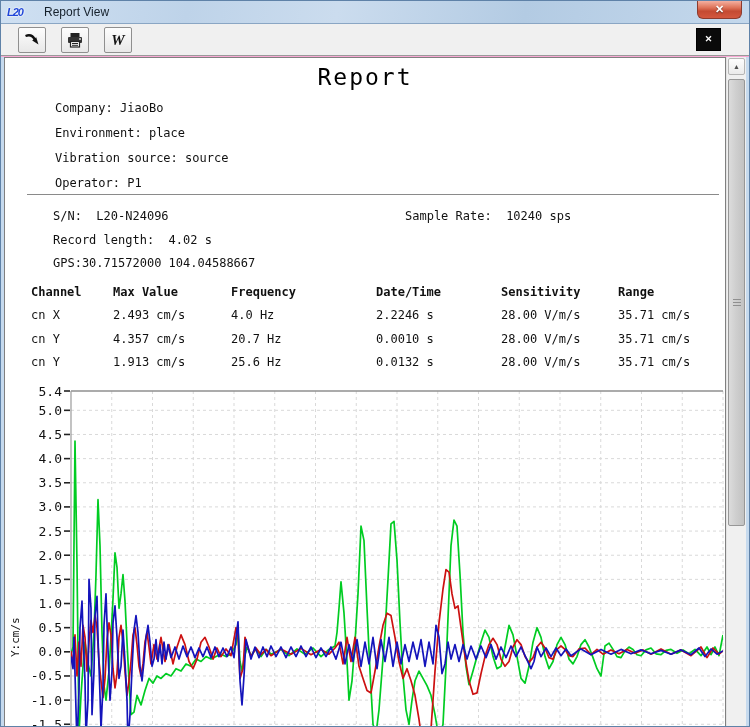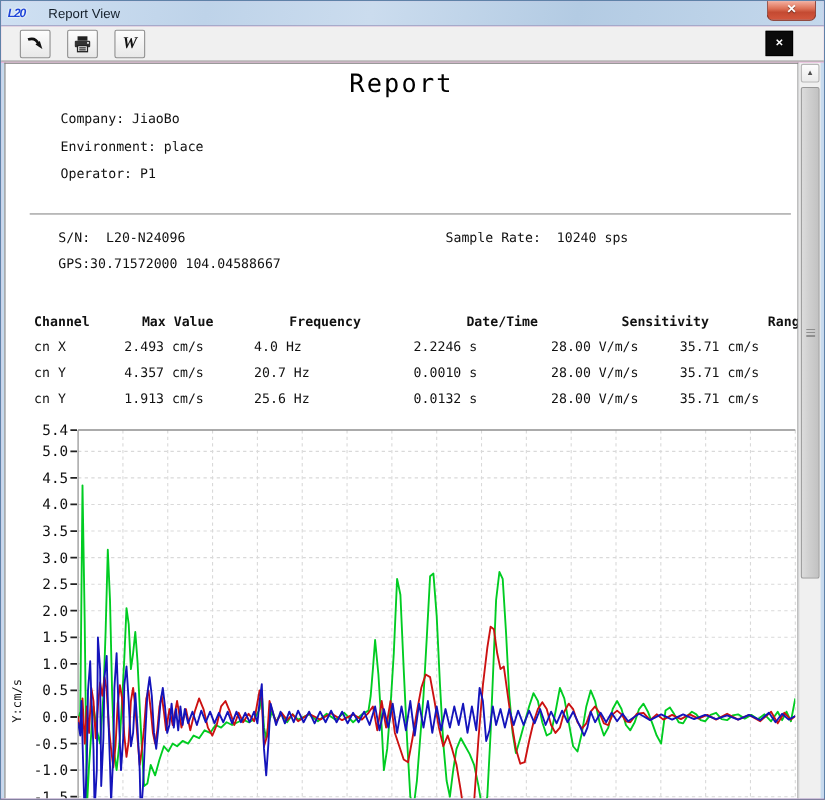--- a/index.html
+++ b/index.html
@@ -63,21 +63,21 @@
   }
   .info-block{position:absolute;top:38px;left:50px;font-size:12px;line-height:25px;white-space:pre;}
   .sep-line{position:absolute;top:136px;left:22px;right:6px;border-top:1px solid #8a8a8a;}
   .details-left{position:absolute;top:147px;left:48px;font-size:12px;line-height:23.5px;white-space:pre;}
   .details-right{position:absolute;top:147px;left:400px;font-size:12px;line-height:23.5px;white-space:pre;}
   .chan-table{
     position:absolute;top:222px;left:26px;right:8px;
     font-size:12px;white-space:pre;
   }
   .chan-row{display:grid;grid-template-columns:82px 118px 145px 125px 117px 1fr;height:23.5px;align-items:center;}
-  .chan-row.hdr{font-weight:bold;gap:16px;}
+  .chan-row.hdr{font-weight:bold;}
   .chart-wrap{position:absolute;top:324px;left:0;width:723px;height:348px;}
   
   .scrollbar{
     position:relative;width:20px;background:#f0f0f0;
     border-left:1px solid #e3e3e3;
   }
   .sb-up{
     position:absolute;top:1px;left:1px;right:1px;height:17px;
     background:linear-gradient(#fdfdfd,#ebebeb);
     border:1px solid #b5b5b5;border-radius:2px;
@@ -129,23 +129,23 @@
     </div>
     <div class="tb-btn" style="left:103px">
       <span class="word-glyph">W</span>
     </div>
     <div class="tb-close">✕</div>
   </div>
 
   <div class="content">
     <div class="page">
       <div class="report-title">Report</div>
-      <div class="info-block" id="info-block"><div>Company: JiaoBo</div><div>Environment: place</div><div>Operator: P1</div></div>
+      <div class="info-block" id="info-block"><div>Company: JiaoBo</div><div>Environment: place</div><div>Vibration source: source</div><div>Operator: P1</div></div>
       <div class="sep-line"></div>
-      <div class="details-left" id="details-left"><div>S/N:  L20-N24096</div><div>GPS:30.71572000 104.04588667</div></div>
+      <div class="details-left" id="details-left"><div>S/N:  L20-N24096</div><div>Record length:  4.02 s</div><div>GPS:30.71572000 104.04588667</div></div>
       <div class="details-right" id="details-right"><div>Sample Rate:  10240 sps</div></div>
       <div class="chan-table" id="chan-table"><div class="chan-row hdr"><span>Channel</span><span>Max Value</span><span>Frequency</span><span>Date/Time</span><span>Sensitivity</span><span>Range</span></div><div class="chan-row"><span>cn X</span><span>2.493 cm/s</span><span>4.0 Hz</span><span>2.2246 s</span><span>28.00 V/m/s</span><span>35.71 cm/s</span></div><div class="chan-row"><span>cn Y</span><span>4.357 cm/s</span><span>20.7 Hz</span><span>0.0010 s</span><span>28.00 V/m/s</span><span>35.71 cm/s</span></div><div class="chan-row"><span>cn Y</span><span>1.913 cm/s</span><span>25.6 Hz</span><span>0.0132 s</span><span>28.00 V/m/s</span><span>35.71 cm/s</span></div></div>
       <div class="chart-wrap">
         <svg id="chart-svg" width="723" height="348" viewBox="0 0 723 348">
             <defs>
               <clipPath id="plotclip">
                 <rect x="66" y="9" width="652" height="339"></rect>
               </clipPath>
             </defs>
             <line x1="106.75" y1="9" x2="106.75" y2="348" stroke="#d9d9d9" stroke-width="1" stroke-dasharray="3,3"></line>

